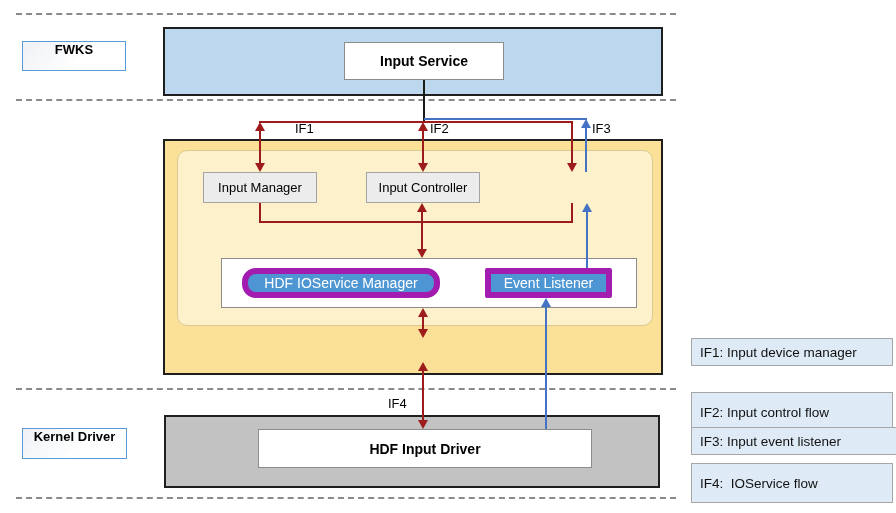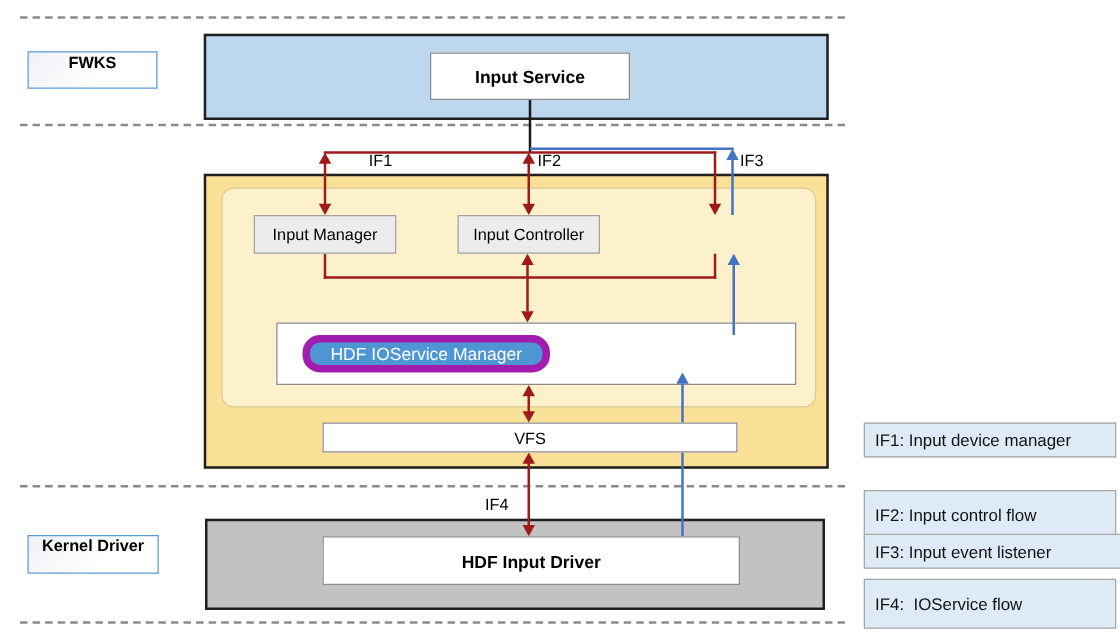--- a/index.html
+++ b/index.html
@@ -132,22 +132,22 @@
   </div>
   <div class="abs node node-gray" style="left:203px;top:172px;width:114px;height:31px;">
     <span>Input Manager</span>
   </div>
   <div class="abs node node-gray" style="left:366px;top:172px;width:114px;height:31px;">
     <span>Input Controller</span>
   </div>
   <div class="abs pill pill-round" style="left:242px;top:268px;width:198px;height:30px;">
     <span>HDF IOService Manager</span>
   </div>
-  <div class="abs node" style="left:258px;top:338px;width:332px;height:24px;">
-    <span>VFS</span>
+  <div class="abs pill pill-square" style="left:485px;top:268px;width:127px;height:30px;">
+    <span>Event Listener</span>
   </div>
   <div class="abs node node-bold" style="left:258px;top:429px;width:334px;height:39px;text-align:right;">
     <span>HDF Input Driver</span>
   </div>
 
   <div class="abs if-label" style="left:268px;top:122px;margin-left:27px;">IF1</div>
   <div class="abs if-label" style="left:430px;top:122px;">IF2</div>
   <div class="abs if-label" style="left:592px;top:122px;">IF3</div>
   <div class="abs if-label" style="left:388px;top:397px;">IF4</div>
 

